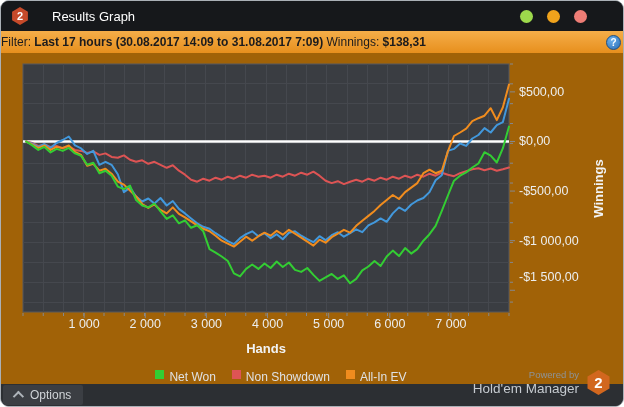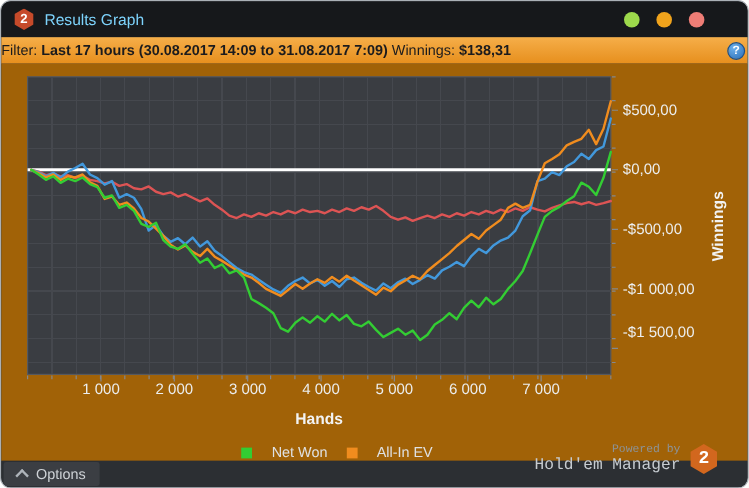--- a/index.html
+++ b/index.html
@@ -11,21 +11,21 @@
   .titlebar{
     position:absolute;top:0;left:0;right:0;height:30px;background:#16181b;
     display:flex;align-items:center;padding:0 10px;box-sizing:border-box;
   }
   .hexbadge{
     display:flex;align-items:center;justify-content:center;
     clip-path:polygon(50% 0,94% 26%,94% 74%,50% 100%,6% 74%,6% 26%);
     color:#fff;font-weight:bold;
   }
   .logo{width:18px;height:18px;background:#c64a2a;font-size:11px;}
-  .title{margin-left:8px;color:#7dd3fc;font-size:13px;}
+  .title{margin-left:23px;color:#ffffff;font-size:13px;}
   .controls{margin-left:auto;display:flex;gap:14px;margin-right:26px;}
   .ctrl{width:13px;height:13px;border-radius:50%;}
   
   .filterbar{
     position:absolute;top:30px;left:0;right:0;height:22px;
     background:linear-gradient(#f5ae49,#e78f1d);
     display:flex;align-items:center;padding:0 0;box-sizing:border-box;
     font-size:12px;color:#1b1b1d;white-space:pre;
   }
   .filterbar b{font-weight:bold;}
@@ -38,24 +38,24 @@
   
   .chart-area{position:absolute;top:52px;left:0;right:0;bottom:22px;background:#a16207;}
   .chart-area svg{position:absolute;top:0;left:0;}
   .ytick{position:absolute;left:518px;height:16px;line-height:16px;color:#eceeef;font-size:12.5px;white-space:nowrap;}
   .xtick{position:absolute;top:264px;width:60px;text-align:center;color:#eceeef;font-size:12.5px;}
   .xaxis-title{position:absolute;left:22px;width:486px;top:288px;text-align:center;color:#f2f3f4;font-size:13px;font-weight:bold;}
   .yaxis-title{position:absolute;left:588px;top:11px;height:248px;width:18px;display:flex;align-items:center;justify-content:center;}
   .yaxis-title span{transform:rotate(-90deg);white-space:nowrap;color:#f2f3f4;font-size:13px;font-weight:bold;}
   
   .legend{position:absolute;left:40px;width:480px;top:317px;display:flex;justify-content:center;gap:16px;}
-  .legend-item{display:flex;align-items:center;gap:16px;color:#dfe1e3;font-size:12px;cursor:default;}
+  .legend-item{display:flex;align-items:flex-start;gap:5px;color:#dfe1e3;font-size:12px;cursor:default;}
   .swatch{width:9px;height:9px;display:inline-block;}
   
-  .powered{position:absolute;right:24px;bottom:10px;display:flex;align-items:center;gap:7px;z-index:5;font-family:Liberation Mono, monospace;}
+  .powered{position:absolute;right:12px;bottom:10px;display:flex;align-items:center;gap:7px;z-index:5;}
   .powered .lines{display:flex;flex-direction:column;align-items:flex-end;}
   .powered .l1{font-size:9.5px;color:#8d9398;}
   .powered .l2{font-size:13.5px;color:#c6cbd0;margin-top:1px;padding-left:29px;}
   .brandbadge{width:25px;height:25px;background:#d2671e;font-size:15px;}
   
   .bottombar{position:absolute;bottom:0;left:0;right:0;height:22px;background:#2c2f33;}
   .options-btn{
     position:absolute;left:2px;bottom:1px;height:20px;padding:0 12px 0 10px;
     background:#3b3e43;border-radius:2px;display:flex;align-items:center;gap:9px;
     color:#cfd3d7;font-size:12px;cursor:default;
@@ -195,20 +195,24 @@
     <div class="xaxis-title">Hands</div>
     <div class="yaxis-title">
       <span>Winnings</span>
     </div>
     <div class="legend" id="legend">
         <span class="legend-item">
           <span class="swatch" style="background: rgb(51, 205, 51);"></span>
           <span>Net Won</span>
         </span>
         <span class="legend-item">
+          <span class="swatch" style="background: rgb(221, 84, 84);"></span>
+          <span>Non Showdown</span>
+        </span>
+        <span class="legend-item">
           <span class="swatch" style="background: rgb(240, 140, 30);"></span>
           <span>All-In EV</span>
         </span>
       </div>
   </div>
 
   <div class="powered">
     <span class="lines">
       <span class="l1">Powered by</span>
       <span class="l2">Hold'em Manager</span>

